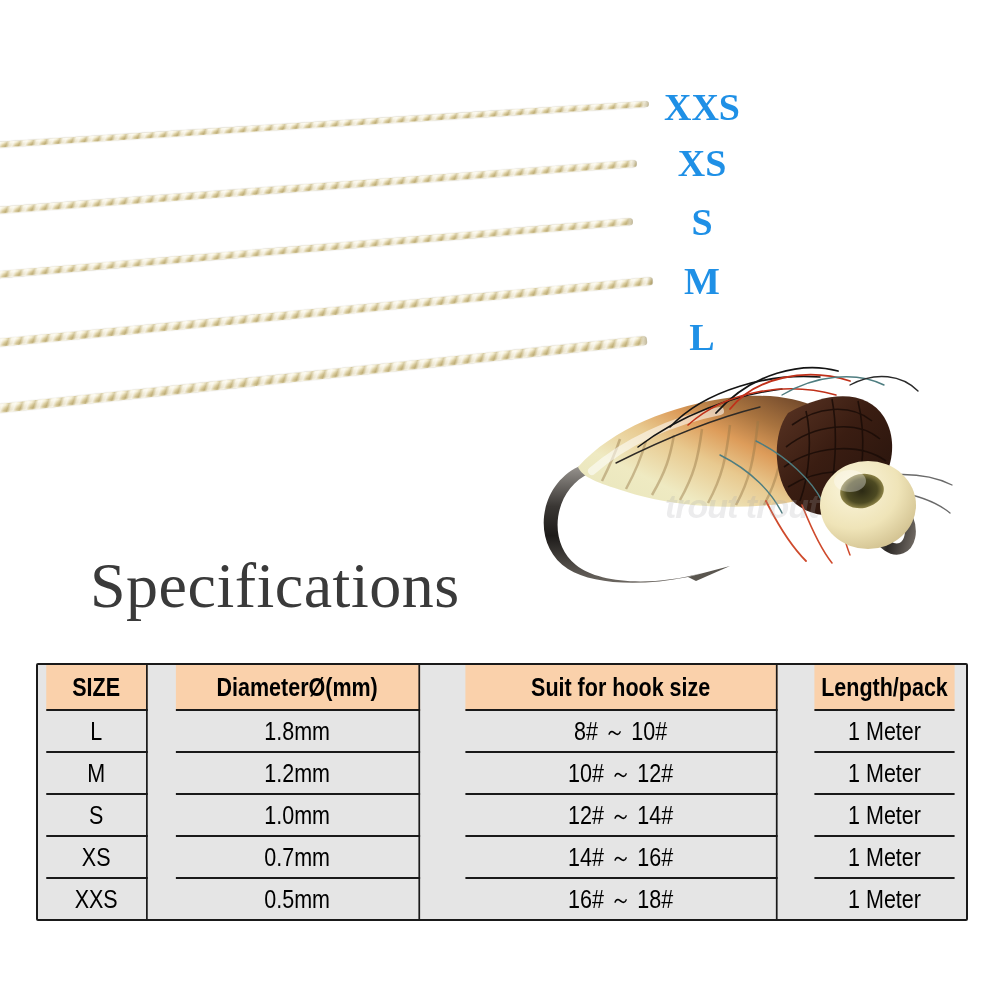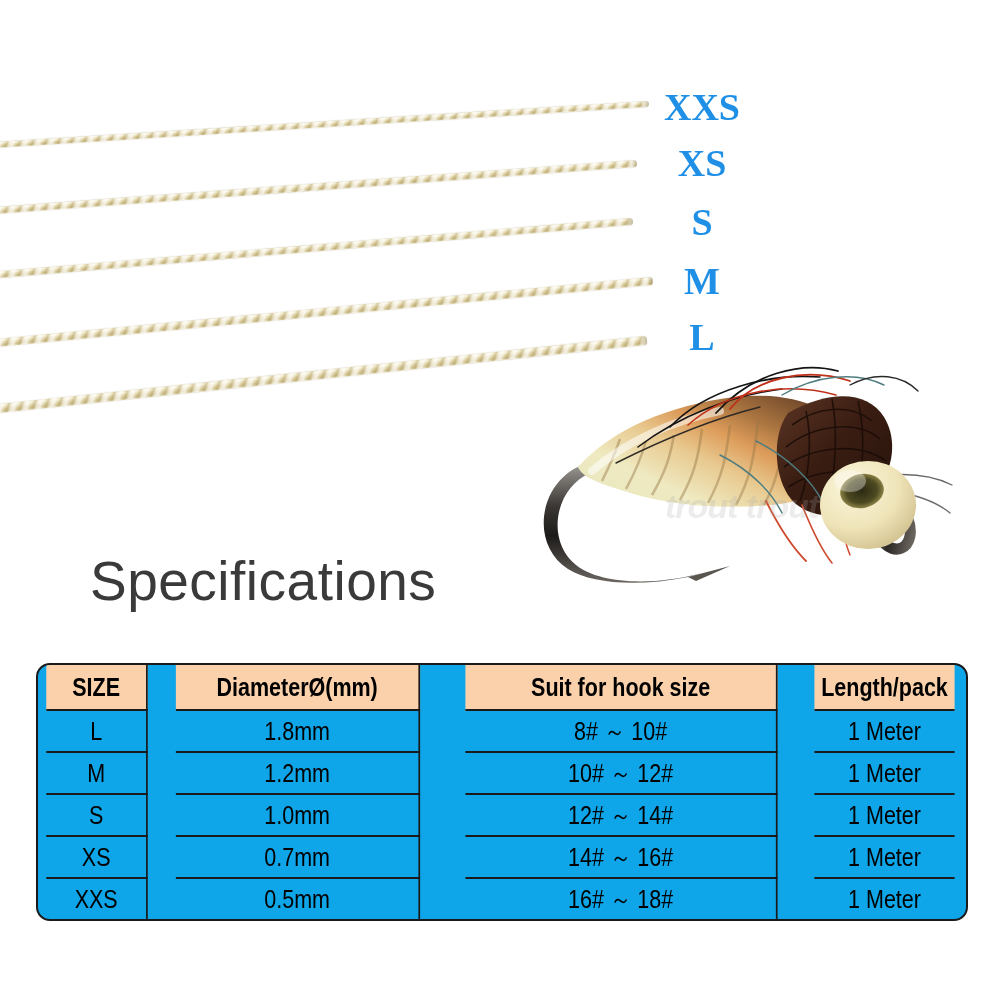--- a/index.html
+++ b/index.html
@@ -75,42 +75,42 @@
     color: rgba(170,170,175,0.22);
     letter-spacing: -1px;
     white-space: nowrap;
     pointer-events: none;
   }
 
   
   #spec-title {
     position: absolute;
     left: 90px; top: 549px;
-    font-family: Liberation Sans, sans-serif;
-    font-size: 55px;
+    font-family: Liberation Serif, serif;
+    font-size: 64px;
     color: #3a3a3a;
     letter-spacing: 0.5px;
     white-space: nowrap;
   }
 
   
   #spec-table-wrap {
     position: absolute;
     left: 36px; top: 663px;
     width: 928px;
   }
   table.spec {
     width: 928px;
     border-collapse: separate;
     border-spacing: 0;
     border: 2px solid #1a1a1a;
-    border-radius: 14px;
+    border-radius: 2px;
     overflow: hidden;
     table-layout: fixed;
-    background: #0ea5e9;
+    background: #e5e5e5;
   }
   table.spec th, table.spec td {
     border-right: 2px solid #1a1a1a;
     border-bottom: 2px solid #1a1a1a;
     text-align: center;
     vertical-align: middle;
     font-family: "Liberation Sans", sans-serif;
     color: #000000;
     height: 40px;
     padding: 0 4px;

